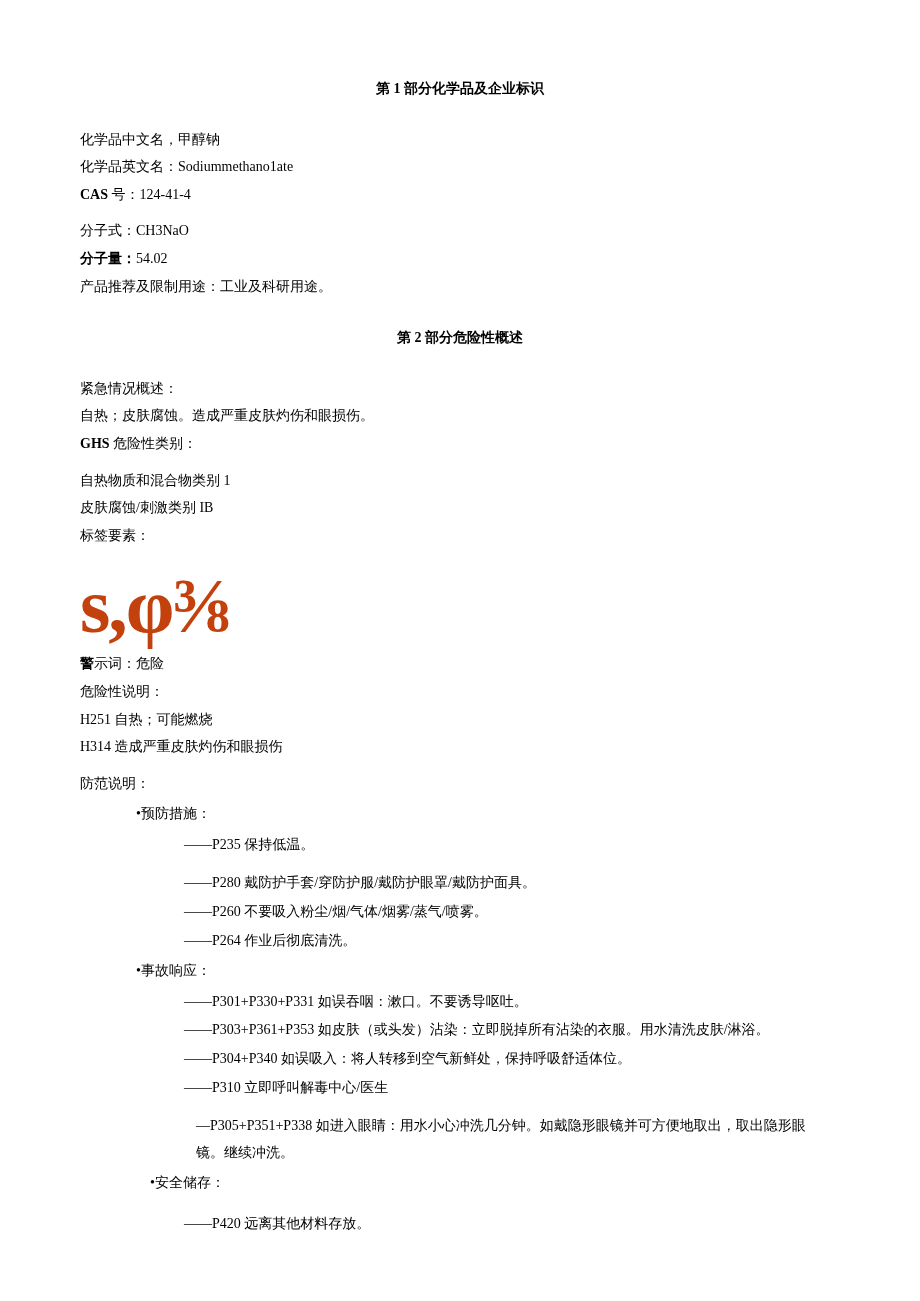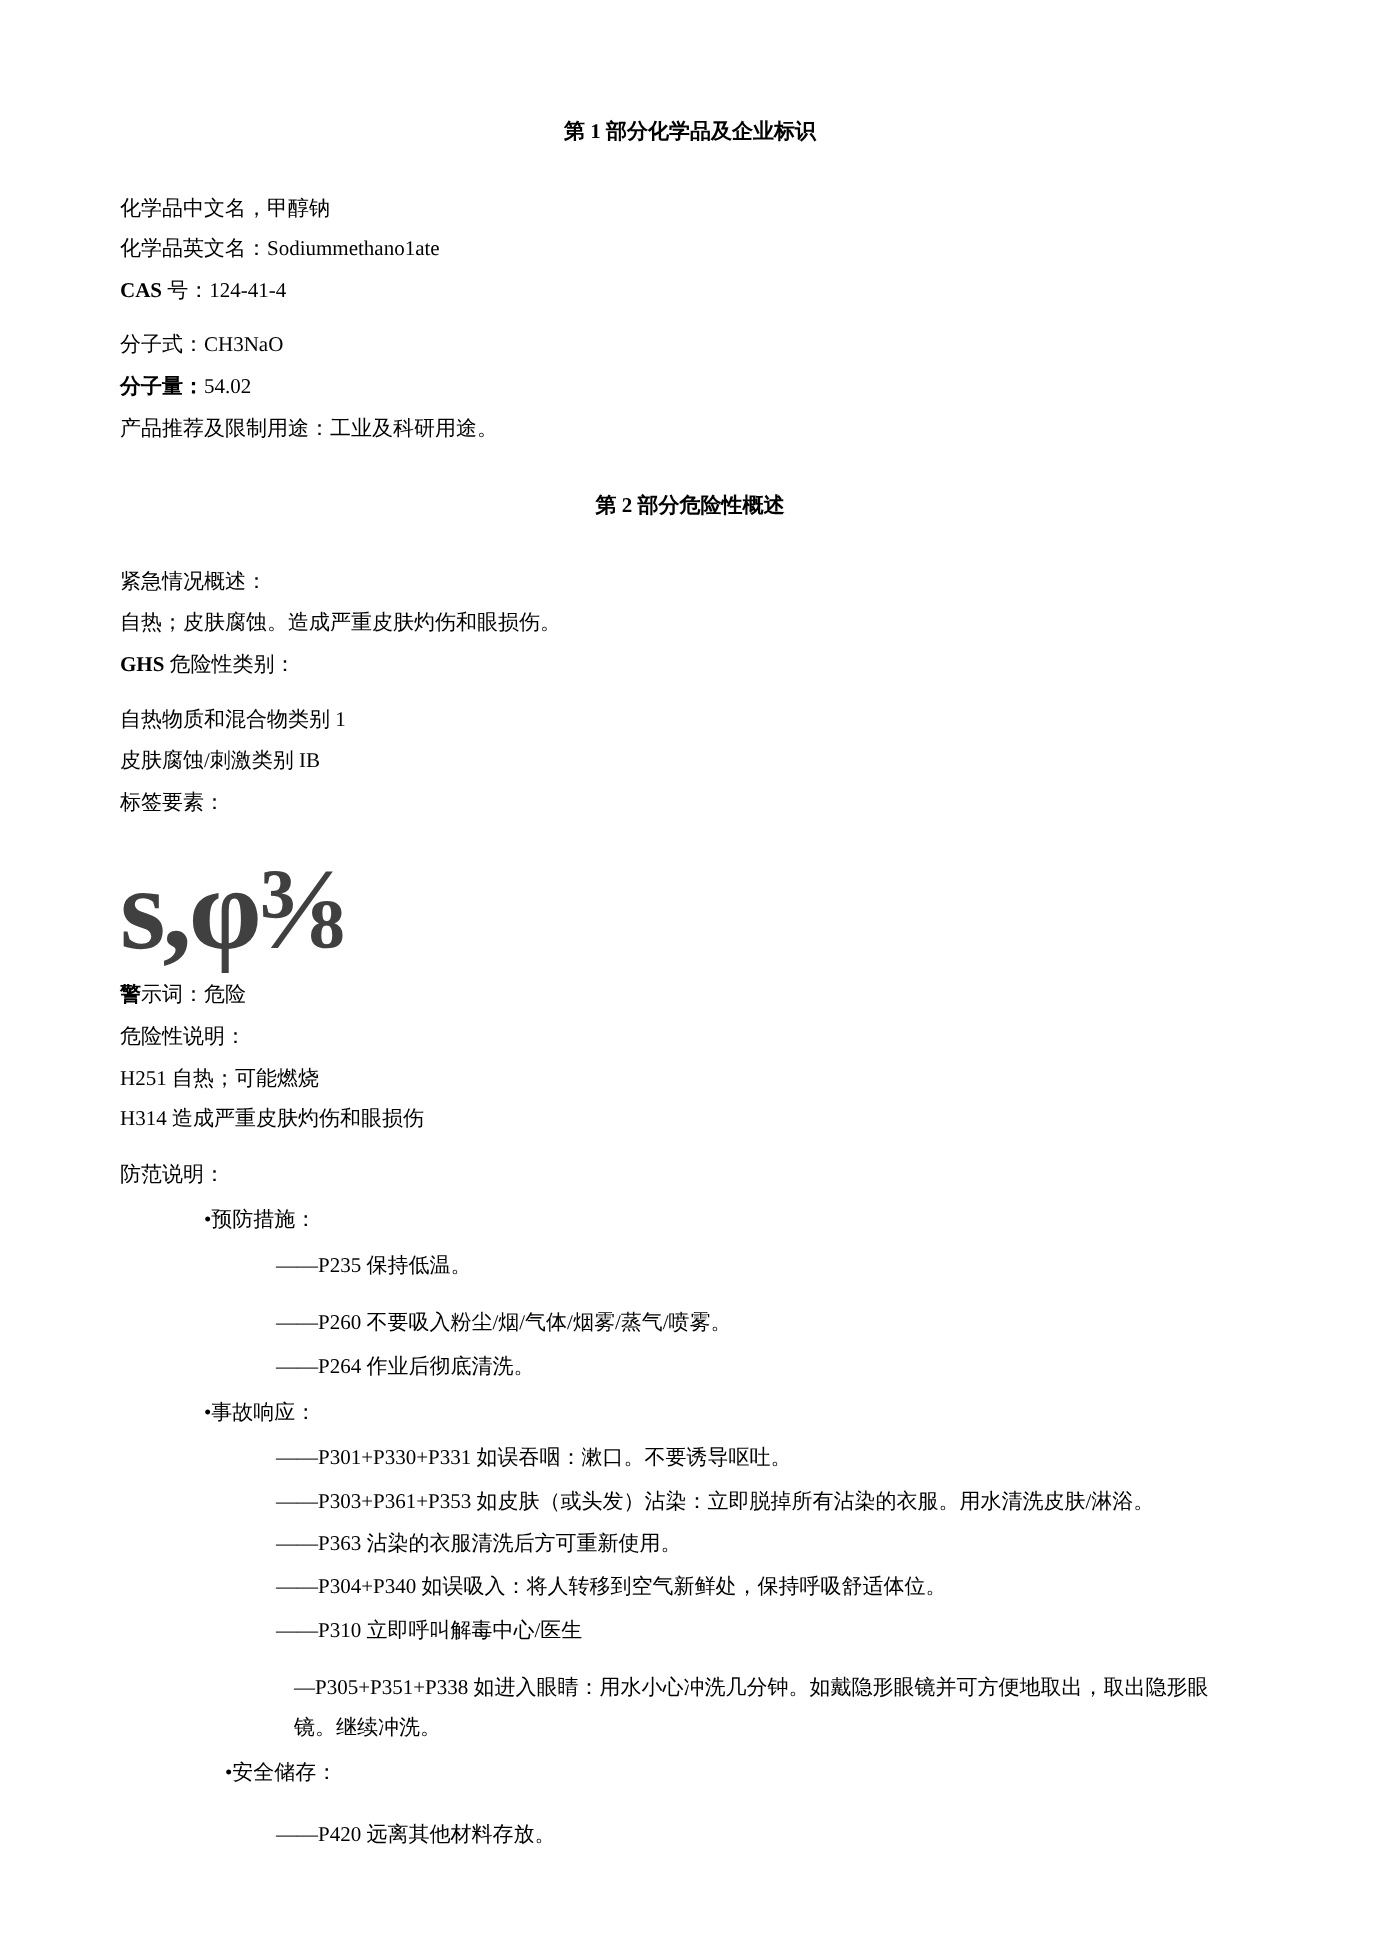--- a/index.html
+++ b/index.html
@@ -21,21 +21,21 @@
   .field-line {
     margin: 1px 0;
     font-family: Liberation Serif, serif;
   }
   .bold {
     font-weight: bold;
   }
   .pictogram {
     font-family: Georgia, "Times New Roman", serif;
     font-weight: bold;
-    color: #404040;
+    color: #c2410c;
     font-size: 78px;
     line-height: 1;
     margin: 18px 0 6px 0;
     letter-spacing: -2px;
   }
   .bullet-block {
     margin-left: 56px;
   }
   .bullet-head {
     margin: 4px 0;
@@ -85,29 +85,29 @@
 <div class="field-line">危险性说明：</div>
 <div class="field-line">H251 自热；可能燃烧</div>
 <div class="field-line">H314 造成严重皮肤灼伤和眼损伤</div>
 <div class="sm-gap"></div>
 <div class="field-line">防范说明：</div>
 
 <div class="bullet-block">
   <div class="bullet-head">•预防措施：</div>
   <div class="dash-item">——P235 保持低温。</div>
   <div class="sm-gap"></div>
+  <div class="dash-item">——P280 戴防护手套/穿防护服/戴防护眼罩/戴防护面具。</div>
   <div class="dash-item">——P260 不要吸入粉尘/烟/气体/烟雾/蒸气/喷雾。</div>
   <div class="dash-item">——P264 作业后彻底清洗。</div>
 </div>
 
 <div class="bullet-head" style="margin-left:56px;">•事故响应：</div>
 <div class="bullet-block">
   <div class="dash-item">——P301+P330+P331 如误吞咽：漱口。不要诱导呕吐。</div>
   <div class="dash-item">——P303+P361+P353 如皮肤（或头发）沾染：立即脱掉所有沾染的衣服。用水清洗皮肤/淋浴。</div>
-  <div class="dash-item">——P363 沾染的衣服清洗后方可重新使用。</div>
   <div class="dash-item">——P304+P340 如误吸入：将人转移到空气新鲜处，保持呼吸舒适体位。</div>
   <div class="dash-item">——P310 立即呼叫解毒中心/医生</div>
   <div class="sm-gap"></div>
   <div class="dash-item wider" style="margin-left:60px;">—P305+P351+P338 如进入眼睛：用水小心冲洗几分钟。如戴隐形眼镜并可方便地取出，取出隐形眼镜。继续冲洗。</div>
 </div>
 
 <div class="bullet-head" style="margin-left:70px;">•安全储存：</div>
 <div class="bullet-block">
   <div class="sm-gap"></div>
   <div class="dash-item">——P420 远离其他材料存放。</div>

